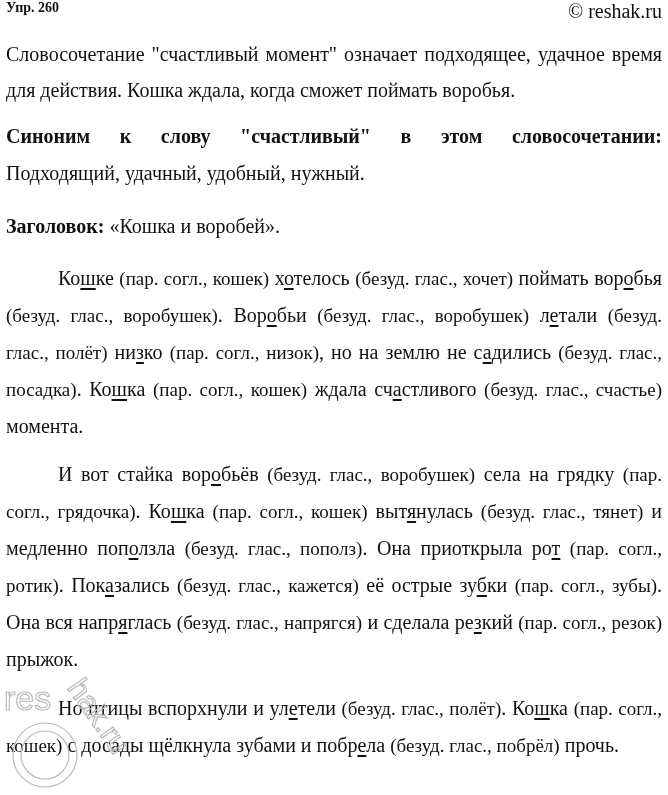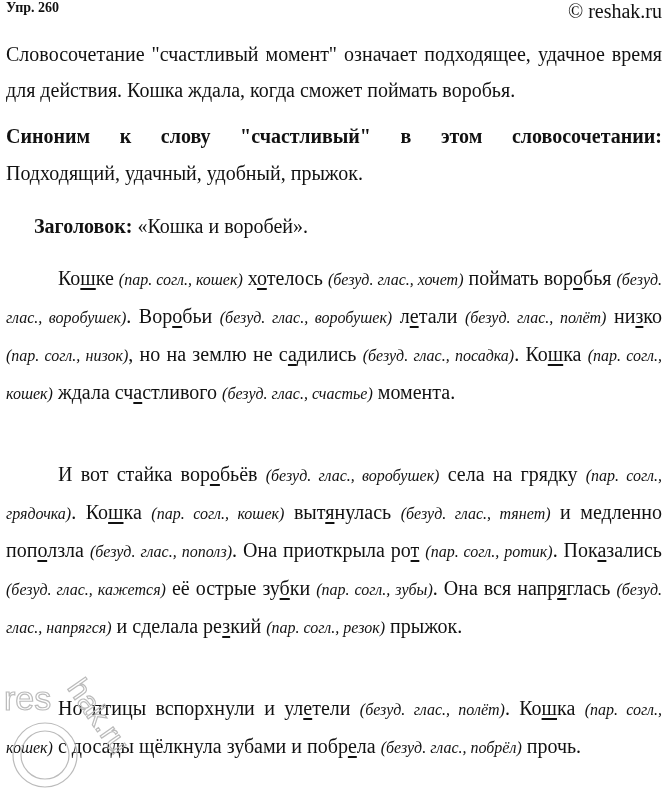--- a/index.html
+++ b/index.html
@@ -3,41 +3,41 @@
 <meta charset="utf-8">
 <style>
   html, body { margin:0; padding:0; background:#ffffff; }
   body { width:668px; height:795px; position:relative; overflow:hidden;
          font-family:"Liberation Serif", serif; color:#111; }
   .header { position:absolute; left:0; right:0; top:0; height:30px; }
   .title { position:absolute; left:6px; top:0px; font-weight:bold; font-size:14px; }
   .copy { position:absolute; right:6px; top:0px; font-size:20px; }
   .p { position:absolute; left:6px; right:6px; font-size:20px; line-height:36px; text-align:justify; }
   .b { font-weight:bold; }
-  .note { font-style:italic; font-size:16px; }
+  .note { font-size:19px; }
   .u { text-decoration:underline; text-underline-offset:3px; }
   .indent { text-indent:52px; }
   .watermark { position:absolute; left:0; top:670px; width:170px; height:125px; pointer-events:none; }
 </style>
 </head>
 <body>
 
 <div class="header">
   <div class="title">Упр. 260</div>
   <div class="copy">© reshak.ru</div>
 </div>
 
 <div class="p" style="top:36px;">Словосочетание "счастливый момент" означает подходящее, удачное время для действия. Кошка ждала, когда сможет поймать воробья.</div>
 
 <div class="p" style="top:118px; text-align-last:justify;">
   <span class="b">Синоним к слову "счастливый" в этом словосочетании:</span>
 </div>
-<div class="p" style="top:155px;">Подходящий, удачный, удобный, прыжок.</div>
+<div class="p" style="top:155px;">Подходящий, удачный, удобный, нужный.</div>
 
-<div class="p" style="top:208px;margin-left:28px;">
+<div class="p" style="top:208px;">
   <span class="b">Заголовок:</span>
   <span>«Кошка и воробей».</span>
 </div>
 
 <div class="p indent" style="top:260px;"><span>Ко</span><span class="u">ш</span><span>ке </span><span class="note">(пар. согл., кошек)</span><span> х</span><span class="u">о</span><span>телось </span><span class="note">(безуд. глас., хочет)</span><span> поймать вор</span><span class="u">о</span><span>бья </span><span class="note">(безуд. глас., воробушек)</span><span>. Вор</span><span class="u">о</span><span>бьи </span><span class="note">(безуд. глас., воробушек)</span><span> л</span><span class="u">е</span><span>тали </span><span class="note">(безуд. глас., полёт)</span><span> ни</span><span class="u">з</span><span>ко </span><span class="note">(пар. согл., низок)</span><span>, но на землю не с</span><span class="u">а</span><span>дились </span><span class="note">(безуд. глас., посадка)</span><span>. Ко</span><span class="u">ш</span><span>ка </span><span class="note">(пар. согл., кошек)</span><span> ждала сч</span><span class="u">а</span><span>стливого </span><span class="note">(безуд. глас., счастье)</span><span> момента.</span></div>
 <div class="p indent" style="top:456px;"><span>И вот стайка вор</span><span class="u">о</span><span>бьёв </span><span class="note">(безуд. глас., воробушек)</span><span> села на гря</span><span class="u">д</span><span>ку </span><span class="note">(пар. согл., грядочка)</span><span>. Ко</span><span class="u">ш</span><span>ка </span><span class="note">(пар. согл., кошек)</span><span> вы</span><span>т</span><span class="u">я</span><span>нулась </span><span class="note">(безуд. глас., тянет)</span><span> и медленно поп</span><span class="u">о</span><span>лзла </span><span class="note">(безуд. глас., пополз)</span><span>. Она приоткрыла ро</span><span class="u">т</span><span> </span><span class="note">(пар. согл., ротик)</span><span>. Пок</span><span class="u">а</span><span>зались </span><span class="note">(безуд. глас., кажется)</span><span> её острые зу</span><span class="u">б</span><span>ки </span><span class="note">(пар. согл., зубы)</span><span>. Она вся напр</span><span class="u">я</span><span>глась </span><span class="note">(безуд. глас., напрягся)</span><span> и сделала ре</span><span class="u">з</span><span>кий </span><span class="note">(пар. согл., резок)</span><span> прыжок.</span></div>
 <div class="p indent" style="top:690px;"><span>Но птицы вспорхнули и ул</span><span class="u">е</span><span>тели </span><span class="note">(безуд. глас., полёт)</span><span>. Ко</span><span class="u">ш</span><span>ка </span><span class="note">(пар. согл., кошек)</span><span> с досады щёлкнула зубами и побр</span><span class="u">е</span><span>ла </span><span class="note">(безуд. глас., побрёл)</span><span> прочь.</span></div>
 
 <svg class="watermark" viewBox="0 0 170 125">
   <g fill="none" stroke="#bbb" stroke-width="1.2">

